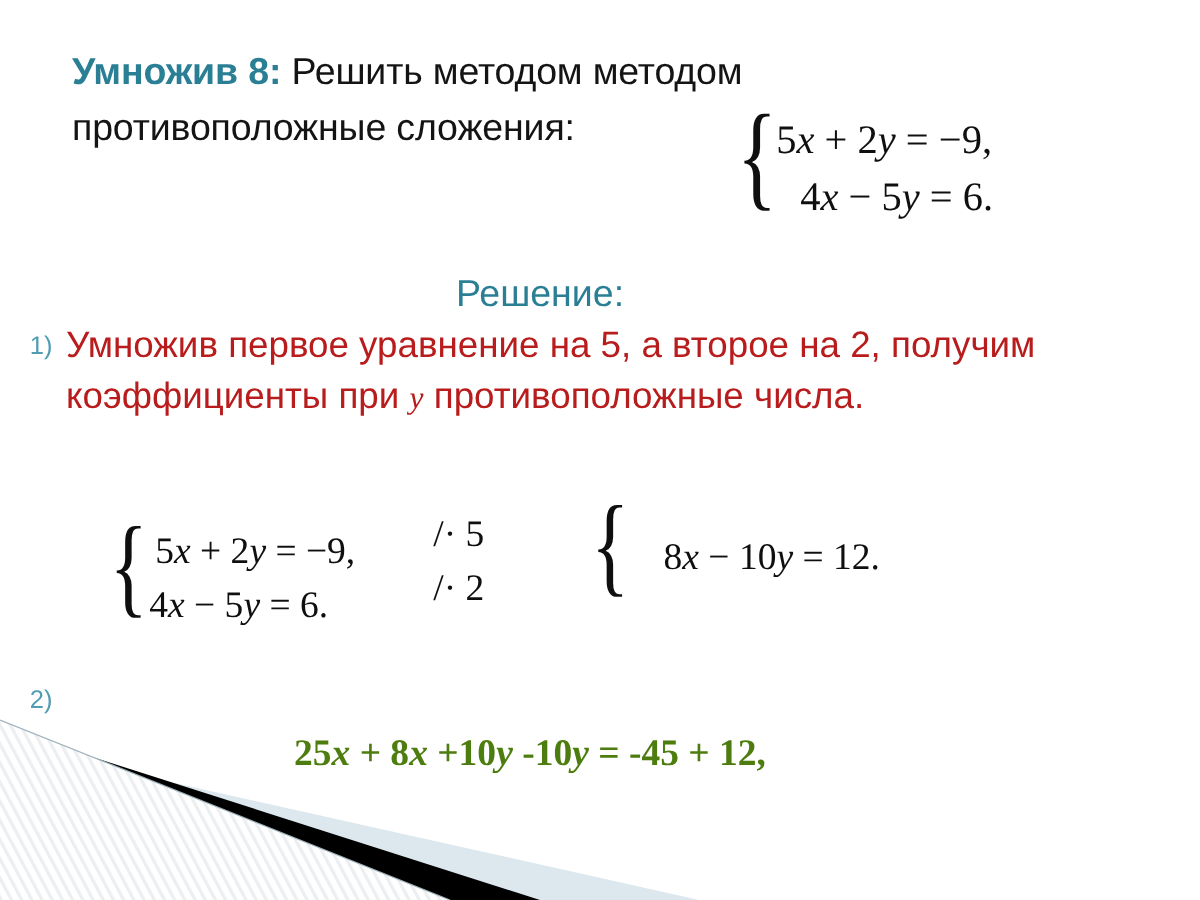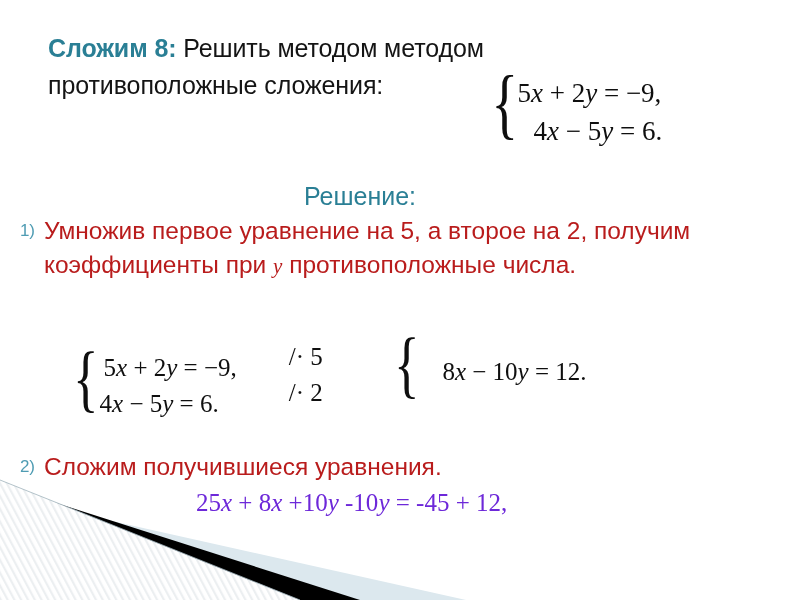--- a/index.html
+++ b/index.html
@@ -163,22 +163,23 @@
   .sys-left .r1  { padding-left: 4px; }
 
   
   .sum-line {
     position: absolute;
     left: 196px;
     top: 486px;
     font-family: "Liberation Serif", "DejaVu Serif", serif;
     font-size: 25px;
     line-height: 34px;
-    color: #6d28d9;
+    color: #4d7c0f;
     white-space: nowrap;
+    font-weight: bold;
   }
   .sum-line .v { font-style: italic; }
 </style>
 </head>
 <body>
 
 <div id="slide">
 
   <svg class="deco" viewBox="0 0 800 140" preserveAspectRatio="none" aria-hidden="true">
     <defs>
@@ -191,21 +192,21 @@
     <polygon points="0,36 466,140 0,140" fill="#dce8ee"></polygon>
 
     <polygon points="0,25 360,140 250,140" fill="#000000"></polygon>
 
     <polygon points="0,20 300,140 0,140" fill="url(#stripes)"></polygon>
 
     <polyline points="0,20 300,140" fill="none" stroke="#9fb2bb" stroke-width="0.8"></polyline>
   </svg>
 
   <div class="title-block">
-    <div class="title-line"><span class="title-strong">Сложим 8:</span><span> Решить методом методом</span></div>
+    <div class="title-line"><span class="title-strong">Умножив 8:</span><span> Решить методом методом</span></div>
     <div class="title-line">противоположные сложения:</div>
   </div>
 
   <div class="sys-top math sys">
     <span class="brace">{</span>
     <span class="sys-rows">
       <span class="sys-row r1">5<span class="v">x</span> + 2<span class="v">y</span> = −9,</span>
       <span class="sys-row r2">4<span class="v">x</span> − 5<span class="v">y</span> = 6.</span>
     </span>
   </div>
@@ -236,18 +237,17 @@
       <span class="brace">{</span>
       <span class="sys-rows">
         <span class="sys-row r2">8<span class="v">x</span> − 10<span class="v">y</span> = 12.</span>
       </span>
     </div>
 
   </div>
 
   <div class="li" id="item2">
     <span class="li-marker">2)</span>
-    <span class="li-body">Сложим получившиеся уравнения.</span>
   </div>
 
   <div class="sum-line math"><span>25<span class="v">x</span> + 8<span class="v">x</span> +10<span class="v">y</span> -10<span class="v">y</span></span><span> = </span><span>-45 + 12,</span></div>
 
 </div>
 
 </body></html>

